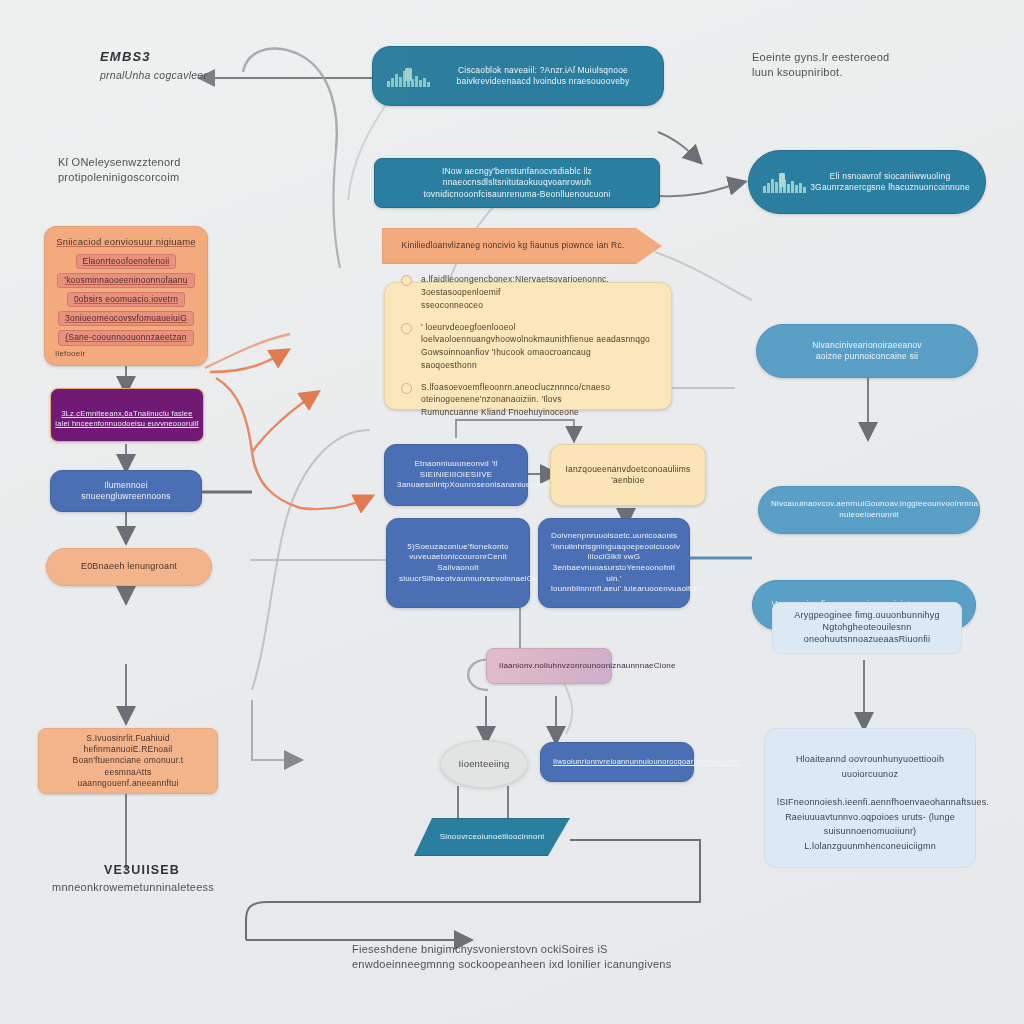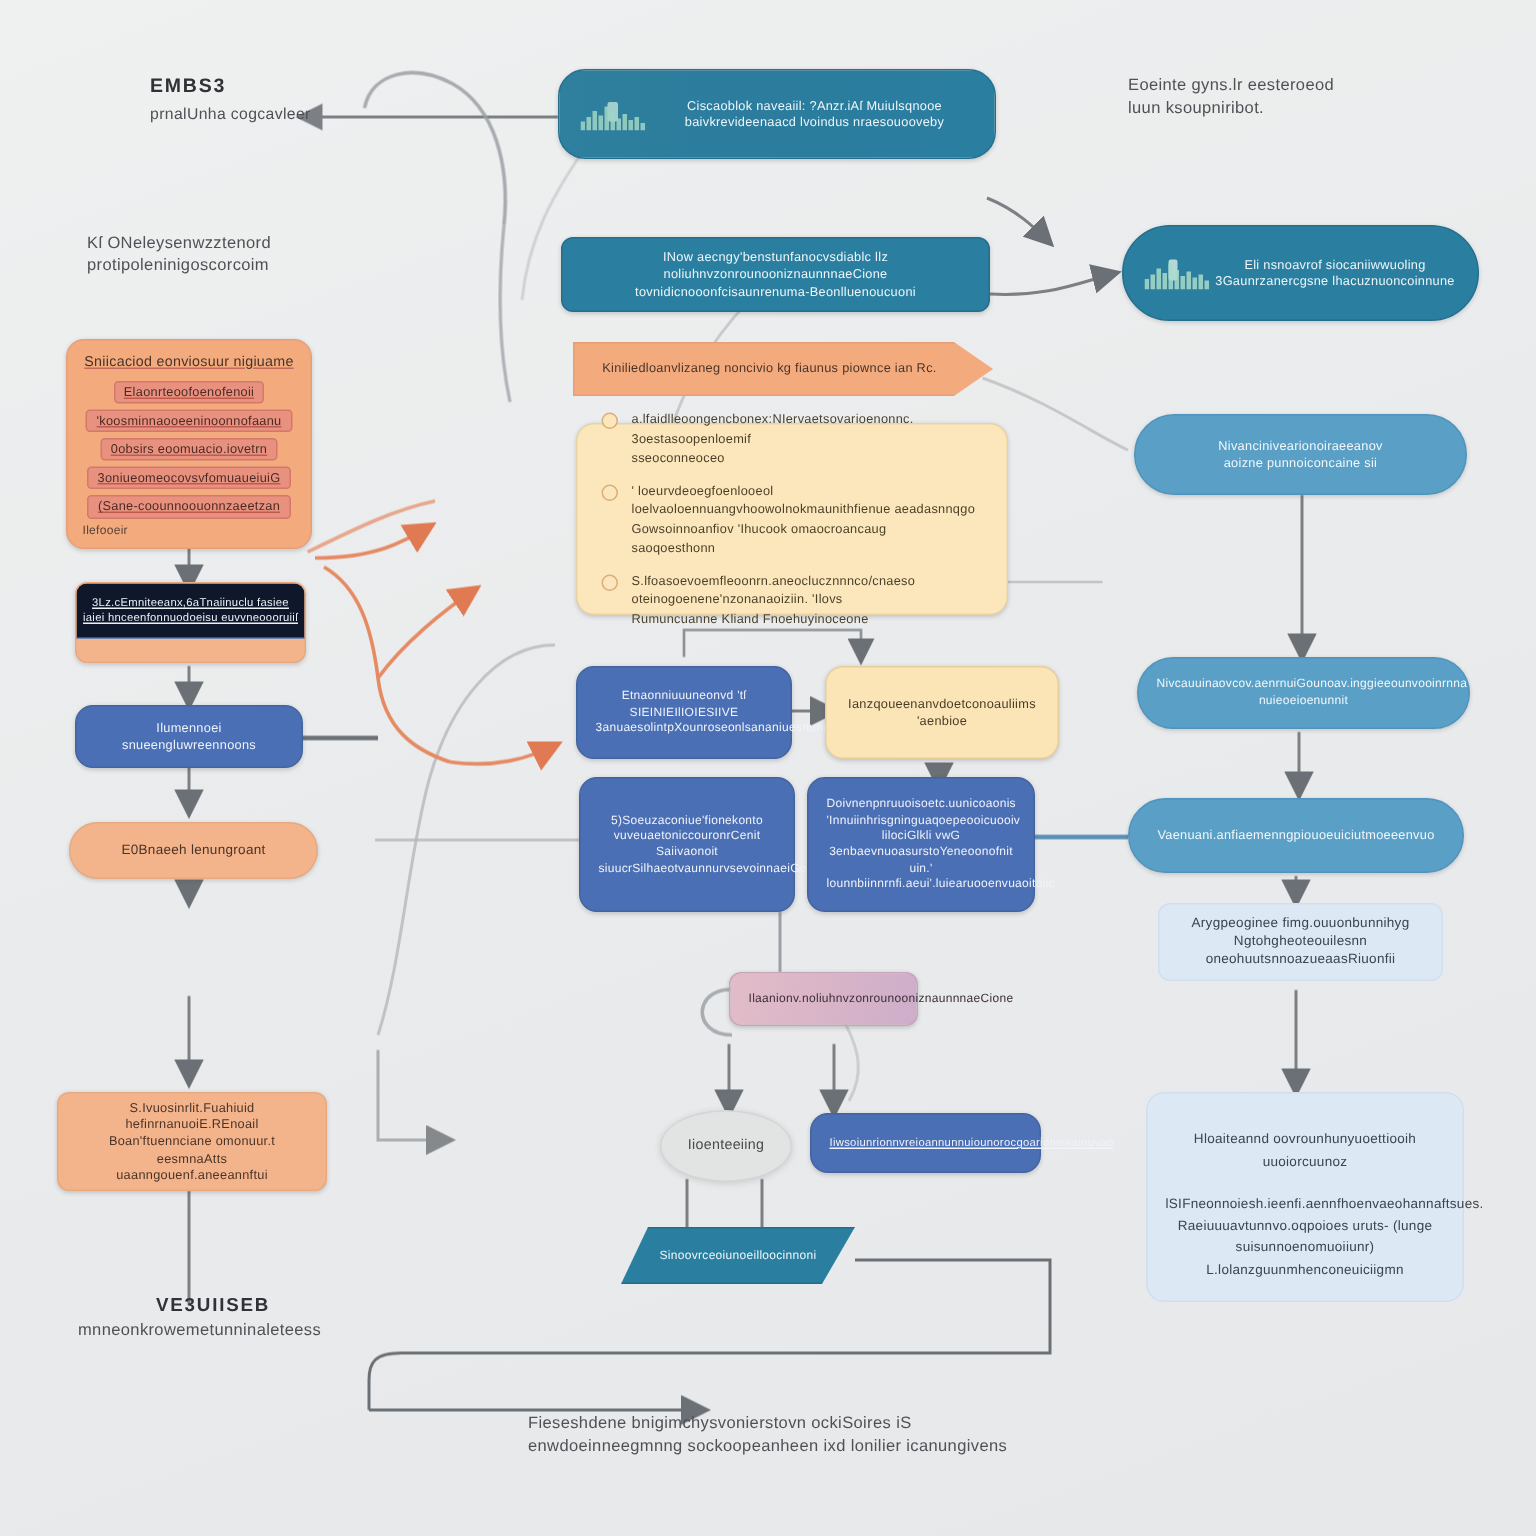--- a/index.html
+++ b/index.html
@@ -27,21 +27,21 @@
     line-height: 1.32;
     letter-spacing: .2px;
     filter: blur(.35px);
     box-shadow: 0 1px 3px rgba(60,60,70,.22);
   }
   .node .ln { display:block; width:100%; }
 
   
   .teal       { background:#2a7fa0; color:#eef6fa; border:1px solid #246e8c; }
   .teal-grad  { background:linear-gradient(90deg,#2f7f9e 0%,#2b7c9d 55%,#2a7fa1 100%); color:#eef6fa; border:1px solid #256f8d; }
-  .blue-lt    { background:#5a9fc6; color:#f2f8fb; border:1px solid #5094bd; }
+  .blue-lt    { background:#5a9fc6; color:#f2f8fb; border:1px solid #5094bd;margin-top:48px; }
   .blue-md    { background:#4a6fb5; color:#f0f3fa; border:1px solid #42649f; }
   .peach      { background:#f3ab7e; color:#4a3328; border:1px solid #e6a078; }
   .peach-lt   { background:#f4b48b; color:#4a3328; border:1px solid #e8a97f; }
   .cream      { background:#fbe7bb; color:#4a3f28; border:1px solid #e8d3a4; }
   .cream-2    { background:#fbe5b6; color:#463c26; border:1px solid #e6cf9c; }
   .pink       { background:linear-gradient(100deg,#e2bcc8 0%,#d7b3c8 60%,#cdaecb 100%); color:#3c3038; border:1px solid #c6a5b8; }
   .paleblue   { background:#dce8f4; color:#3b4450; border:1px solid #cfdff0; }
   .graypill   { background:#e2e3e3; color:#4a4a4c; border:1px solid #d4d5d6; box-shadow:0 1px 4px rgba(60,60,70,.18); }
 
   
@@ -180,21 +180,21 @@
 
     <g stroke="#e58a63" stroke-width="2.4" fill="none" filter="url(#soft)">
       <path d="M210,372 C250,372 268,362 288,350" marker-end="url(#aho)"></path>
       <path d="M216,378 C240,392 248,420 252,452 C256,486 276,500 300,508"></path>
       <path d="M252,452 C268,430 294,408 318,392" marker-end="url(#aho)"></path>
       <path d="M300,508 C330,512 352,506 372,496" marker-end="url(#aho)"></path>
       <path d="M205,368 C238,352 262,340 290,334" opacity=".7"></path>
     </g>
   </svg>
 
-  <div class="lbl" style="left:100px; top:48px; font-size:13px;">
+  <div class="lbl" style="left:100px; top:48px; font-size:13px;font-style:italic;">
     <span class="hd">EMBS3</span>
     <span style="font-size:10.5px;">prnalUnha cogcavleer</span>
   </div>
 
   <div class="lbl" style="left:58px; top:155px; font-size:11px; white-space:pre-line; width:200px;">Kſ ONeleysenwzztenord
 protipoleninigoscorcoim</div>
 
   <div class="lbl" style="left:752px; top:50px; font-size:11px; white-space:pre-line; width:230px;">Eoeinte gyns.lr eesteroeod
 luun ksoupniribot.</div>
 
@@ -222,21 +222,21 @@
           <rect x="36" y="13" width="3" height="9"></rect>
         <rect x="40" y="17" width="3" height="5"></rect>
       </g>
     </svg>
     <span class="ln" style="white-space:pre-line;">Ciscaoblok naveaiil: ?Anzr.iAſ Muiulsqnooe
 baivkrevideenaacd lvoindus nraesouooveby</span>
   </div>
 
 
   <div class="node teal r-sm" style="left:374px; top:158px; width:286px; height:50px; font-size:8.5px;">
-    <span class="ln" style="white-space:pre-line;">INow aecngy'benstunfanocvsdiablc llz noliuhnvzonrounooniznaunnnaeCione
+    <span class="ln" style="white-space:pre-line;">INow aecngy'benstunfanocvsdiablc llz nnaeocnsdlsltsnitutaokuuqvoanrowuh
  tovnidicnooonfcisaunrenuma-Beonlluenoucuoni</span>
   </div>
 
   <div class="node teal r-stad" style="left:748px; top:150px; width:238px; height:64px; font-size:8.5px; padding-left:58px;">
     <svg class="chart-icon" viewBox="0 0 46 22">
       <rect x="16" y="2" width="6" height="14" rx="1.5" fill="#cfe9e0" opacity=".85"></rect>
       <g fill="#a9dbcb" opacity=".85">
         <rect x="0" y="15" width="3" height="7"></rect>
           <rect x="4" y="12" width="3" height="10"></rect>
         <rect x="8" y="8" width="3" height="14"></rect>
@@ -290,21 +290,21 @@
       <span class="item">Elaonrteoofoenofenoii</span>
       <span class="item">'koosminnaooeeninoonnofaanu</span>
       <span class="item">0obsirs eoomuacio.iovetrn</span>
       <span class="item">3oniueomeocovsvfomuaueiuiG</span>
       <span class="item">(Sane-coounnoouonnzaeetzan</span>
     </div>
     <span class="panel-foot">Ilefooeir</span>
   </div>
 
   <div class="node peach-lt r-sm" style="left:50px; top:388px; width:154px; height:54px; padding:0; overflow:hidden; justify-content:flex-start;">
-    <span class="ln" style="font-size:7.5px; background:#0f172a; color:#ecf1f8; width:100%; padding:8px 4px; border-bottom:1px solid #6b87b2; text-decoration:underline;">3Lz.cEmniteeanx,6aTnaiinuclu fasiee iaiei
+    <span class="ln" style="font-size:7.5px; background:#701a75; color:#ecf1f8; width:100%; padding:20px 4px; border-bottom:1px solid #6b87b2; text-decoration:underline;">3Lz.cEmniteeanx,6aTnaiinuclu fasiee iaiei
 hnceenfonnuodoeisu euvvneoooruiiſ</span>
   </div>
 
   <div class="node blue-md r-md" style="left:50px; top:470px; width:152px; height:42px; font-size:8.5px;">
     <span class="ln">Ilumennoei snueengluwreennoons</span>
   </div>
 
   <div class="node peach-lt r-pill" style="left:46px; top:548px; width:166px; height:38px; font-size:9px;">
     <span class="ln">E0Bnaeeh lenungroant</span>
   </div>

